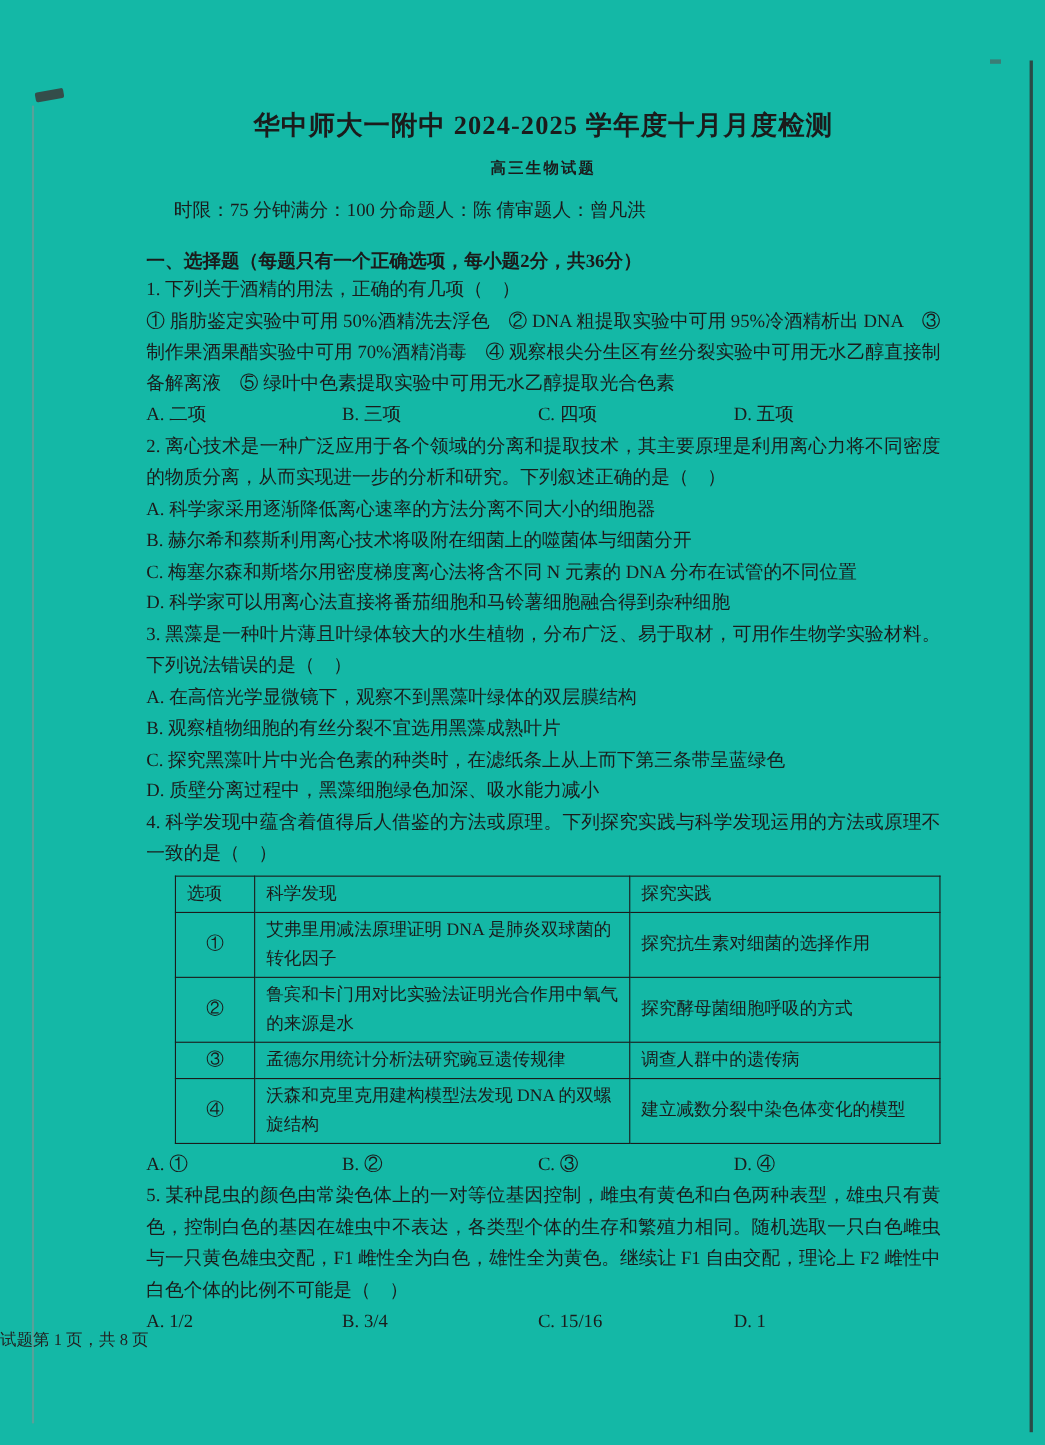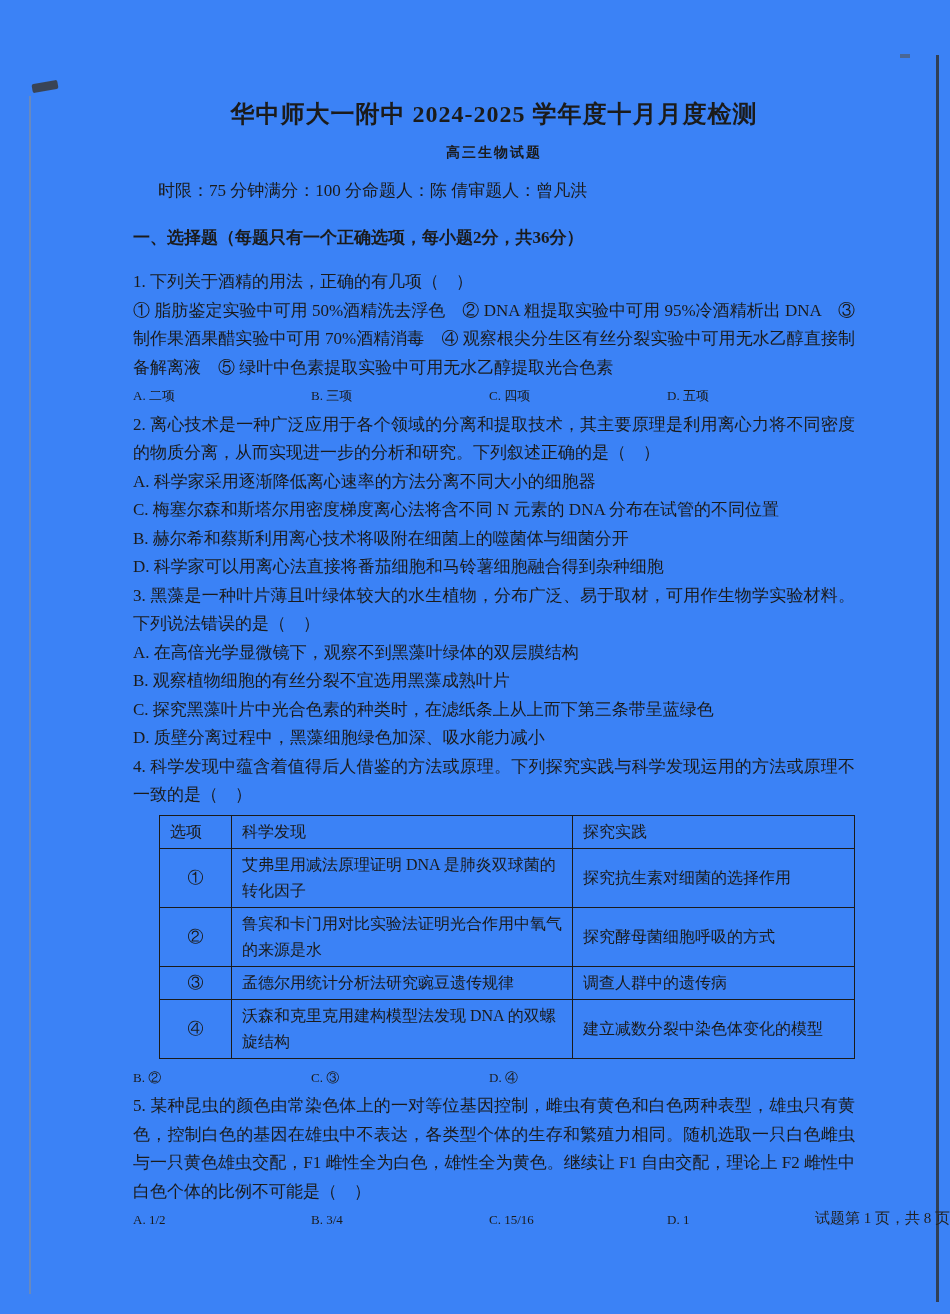--- a/index.html
+++ b/index.html
@@ -3,21 +3,21 @@
 <meta charset="utf-8">
 <style>
   * { margin: 0; padding: 0; box-sizing: border-box; }
   html, body { background: #e9e9e9; }
   body { font-family: "Liberation Serif", "DejaVu Serif", serif; }
   .page {
     position: relative;
     width: 950px;
     height: 1314px;
     margin: 0 auto;
-    background: #3b82f6;
+    background: #14b8a6;
     color: #1b1b1b;
     overflow: hidden;
   }
   
   .scan-edge { position: absolute; }
   .scan-edge.left  { left: 29px;  top: 96px; bottom: 20px; width: 2px; background: #8f8f8f; opacity: .55; }
   .scan-edge.right { right: 11px; top: 55px; bottom: 12px; width: 3px; background: #2e2e2e; opacity: .8; }
   .scan-mark-tl { position: absolute; left: 32px; top: 82px; width: 26px; height: 9px; background: #3a3a3a; transform: rotate(-10deg); opacity: .85; border-radius: 2px; }
   .scan-mark-tr { position: absolute; right: 40px; top: 54px; width: 10px; height: 4px; background: #555; opacity: .6; }
 
@@ -45,29 +45,29 @@
     padding-left: 25px;
     margin-top: 17px;
     font-size: 17px;
     white-space: nowrap;
   }
   .section-heading {
     margin-top: 24px;
     font-size: 17px;
     font-weight: 700;
   }
-  #questions { margin-top: 19px; font-family: Liberation Serif, serif; }
+  #questions { margin-top: 0; font-family: Liberation Serif, serif; }
   .question p {
     font-size: 17px;
     line-height: 28.5px;
     text-align: justify;
   }
   .options-row {
     display: flex;
-    font-size: 13px;
+    font-size: 17px;
     line-height: 28.5px;
   }
   .options-row span { width: 178px; }
   .options-row span:last-child { width: auto; }
   .q-table {
     border-collapse: collapse;
     margin: 5px 0 5px 26px;
     width: 696px;
     font-size: 16px;
   }
@@ -79,21 +79,21 @@
     vertical-align: middle;
   }
   .q-table th { text-align: left; }
   .q-table td:first-child { text-align: center; width: 72px; }
   .q-table td:nth-child(2) { width: 341px; }
   .footer {
     position: absolute;
     bottom: 86px;
     left: 0;
     width: 100%;
-    text-align: right;
+    text-align: left;
     font-size: 15px;
     color: #222;
   }
 </style>
 </head>
 <body>
 
 <div class="page">
 
   <div class="scan-edge left"></div>
@@ -123,22 +123,22 @@
           <div class="options-row">
             <span class="option">A. 二项</span>
             <span class="option">B. 三项</span>
             <span class="option">C. 四项</span>
             <span class="option">D. 五项</span>
           </div>
         </div>
         <div class="question">
           <p class="stem">2. 离心技术是一种广泛应用于各个领域的分离和提取技术，其主要原理是利用离心力将不同密度的物质分离，从而实现进一步的分析和研究。下列叙述正确的是（　）</p>
           <p class="option-line">A. 科学家采用逐渐降低离心速率的方法分离不同大小的细胞器</p>
+          <p class="option-line">B. 赫尔希和蔡斯利用离心技术将吸附在细菌上的噬菌体与细菌分开</p>
           <p class="option-line">C. 梅塞尔森和斯塔尔用密度梯度离心法将含不同 N 元素的 DNA 分布在试管的不同位置</p>
-          <p class="option-line">B. 赫尔希和蔡斯利用离心技术将吸附在细菌上的噬菌体与细菌分开</p>
           <p class="option-line">D. 科学家可以用离心法直接将番茄细胞和马铃薯细胞融合得到杂种细胞</p>
         </div>
         <div class="question">
           <p class="stem">3. 黑藻是一种叶片薄且叶绿体较大的水生植物，分布广泛、易于取材，可用作生物学实验材料。下列说法错误的是（　）</p>
           <p class="option-line">A. 在高倍光学显微镜下，观察不到黑藻叶绿体的双层膜结构</p>
           <p class="option-line">B. 观察植物细胞的有丝分裂不宜选用黑藻成熟叶片</p>
           <p class="option-line">C. 探究黑藻叶片中光合色素的种类时，在滤纸条上从上而下第三条带呈蓝绿色</p>
           <p class="option-line">D. 质壁分离过程中，黑藻细胞绿色加深、吸水能力减小</p>
         </div>
         <div class="question">
@@ -168,20 +168,21 @@
                 <td>调查人群中的遗传病</td>
               </tr>
               <tr>
                 <td>④</td>
                 <td>沃森和克里克用建构模型法发现 DNA 的双螺旋结构</td>
                 <td>建立减数分裂中染色体变化的模型</td>
               </tr>
             </tbody>
           </table>
           <div class="options-row">
+            <span class="option">A. ①</span>
             <span class="option">B. ②</span>
             <span class="option">C. ③</span>
             <span class="option">D. ④</span>
           </div>
         </div>
         <div class="question">
           <p class="stem">5. 某种昆虫的颜色由常染色体上的一对等位基因控制，雌虫有黄色和白色两种表型，雄虫只有黄色，控制白色的基因在雄虫中不表达，各类型个体的生存和繁殖力相同。随机选取一只白色雌虫与一只黄色雄虫交配，F1 雌性全为白色，雄性全为黄色。继续让 F1 自由交配，理论上 F2 雌性中白色个体的比例不可能是（　）</p>
           <div class="options-row">
             <span class="option">A. 1/2</span>
             <span class="option">B. 3/4</span>

